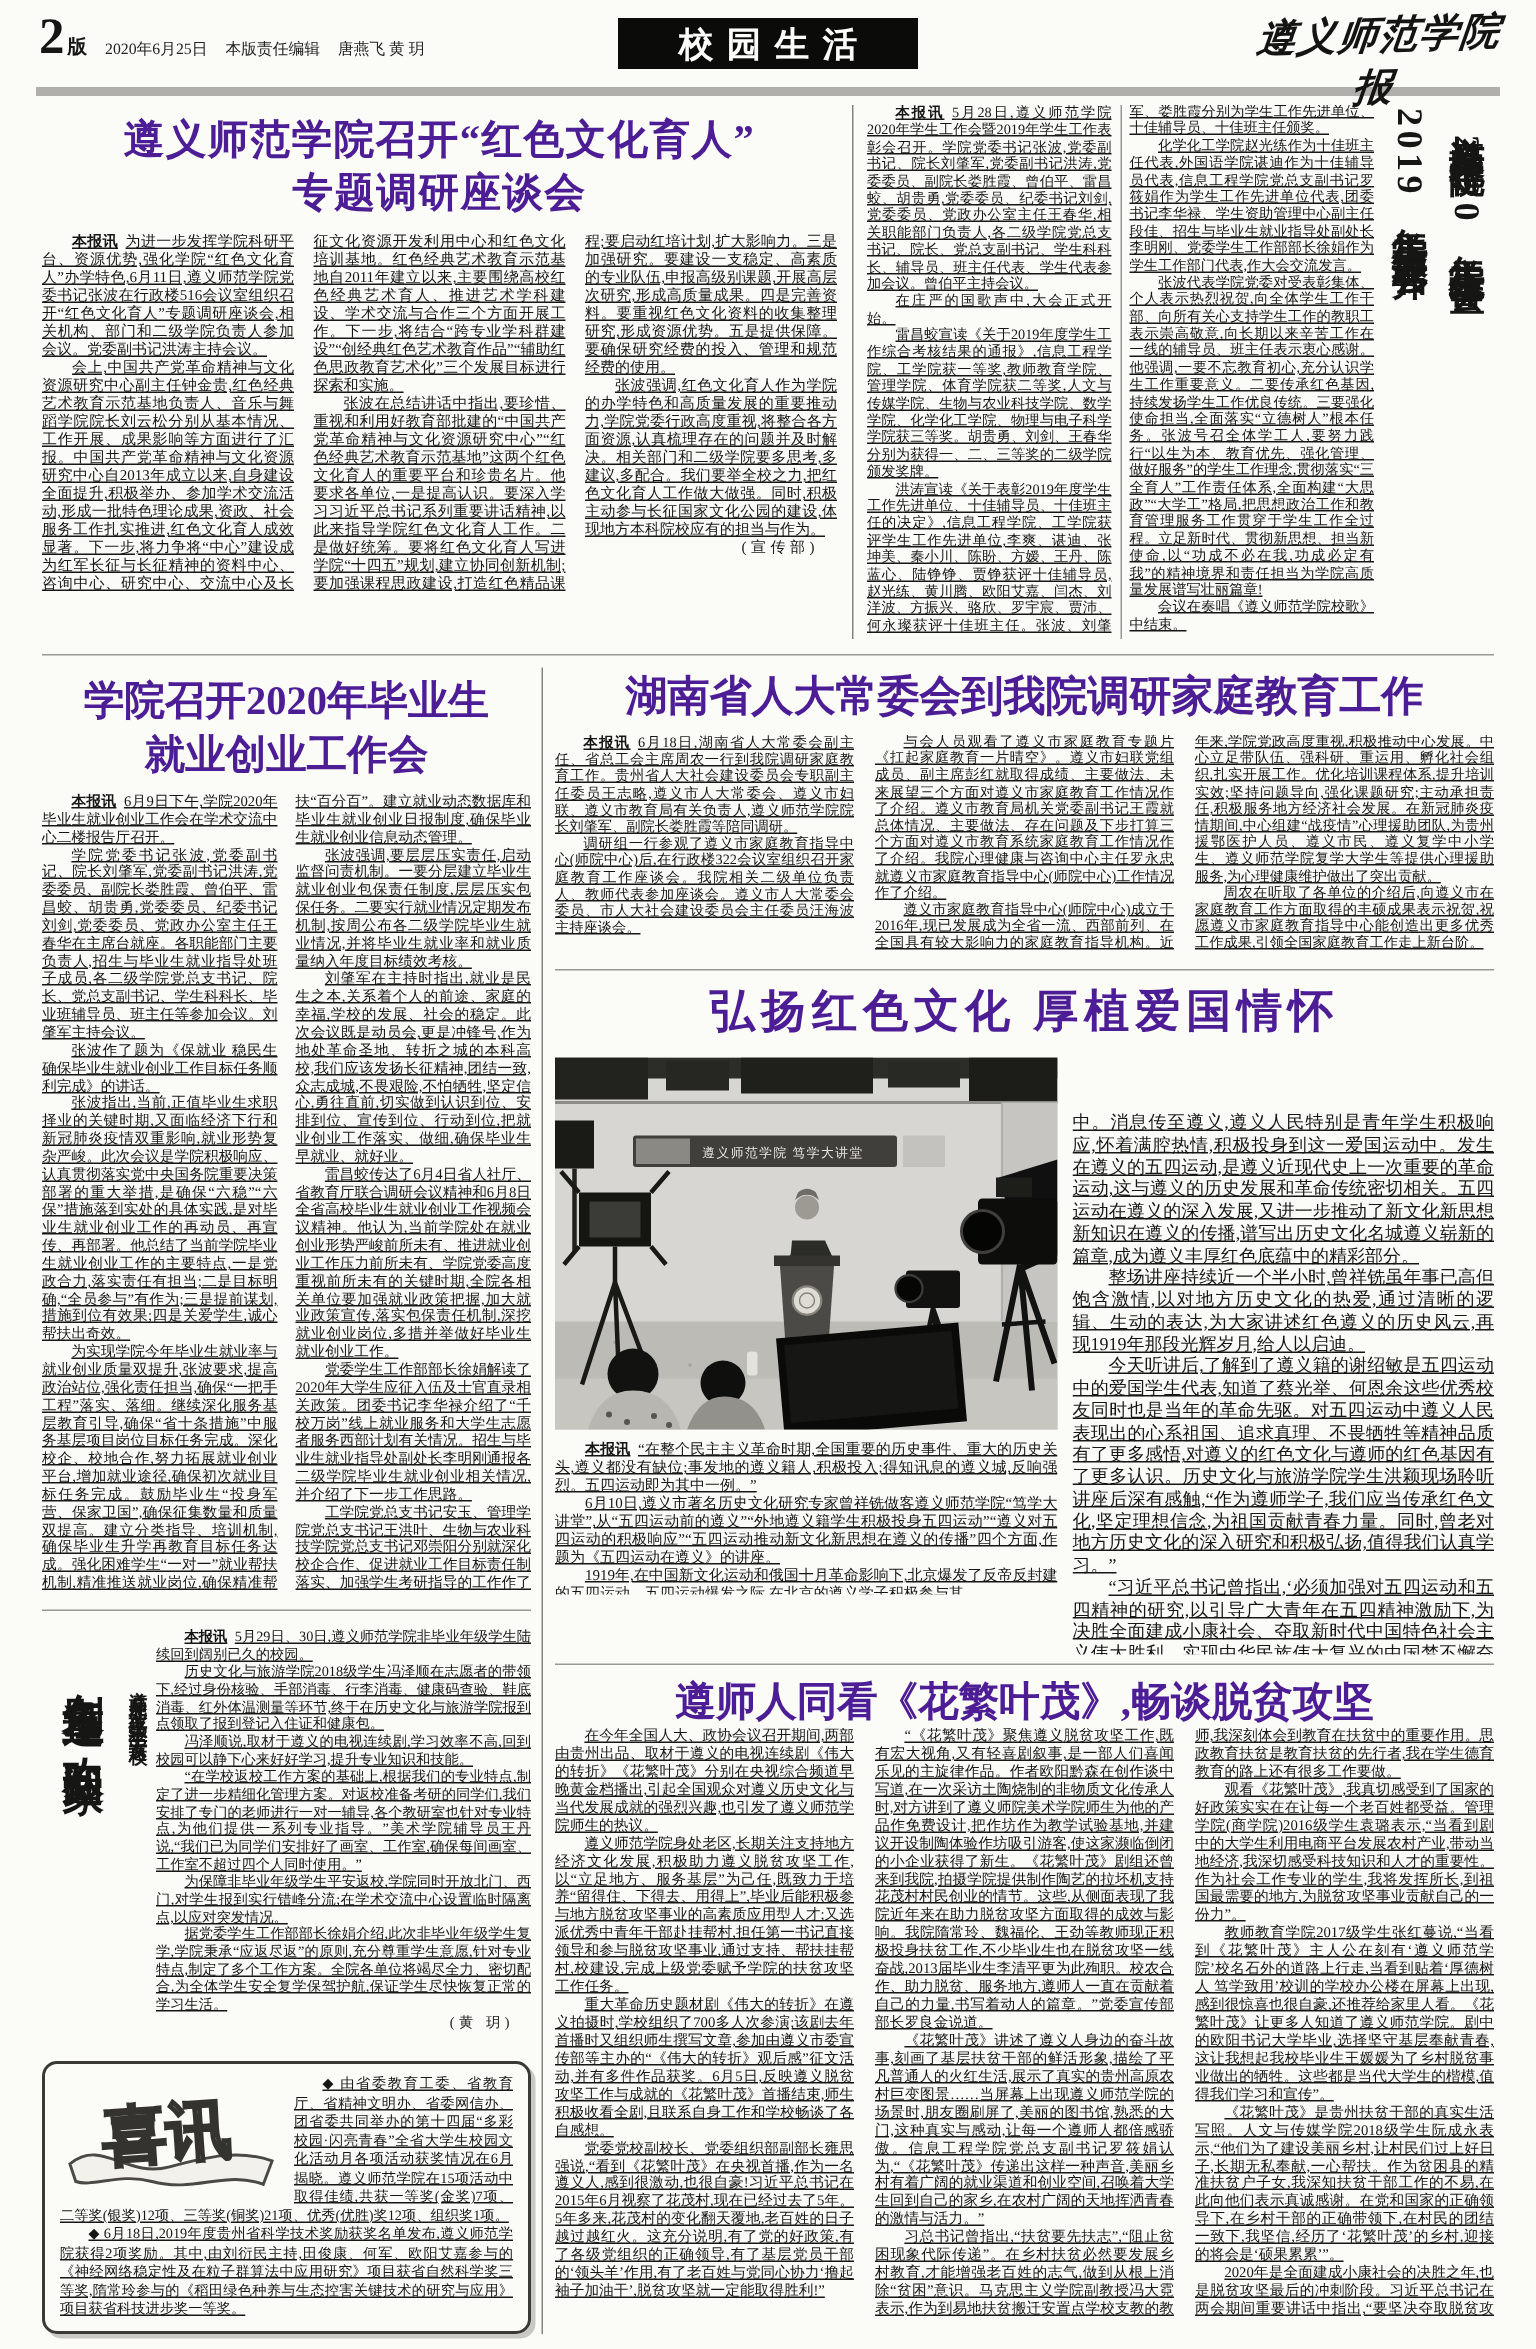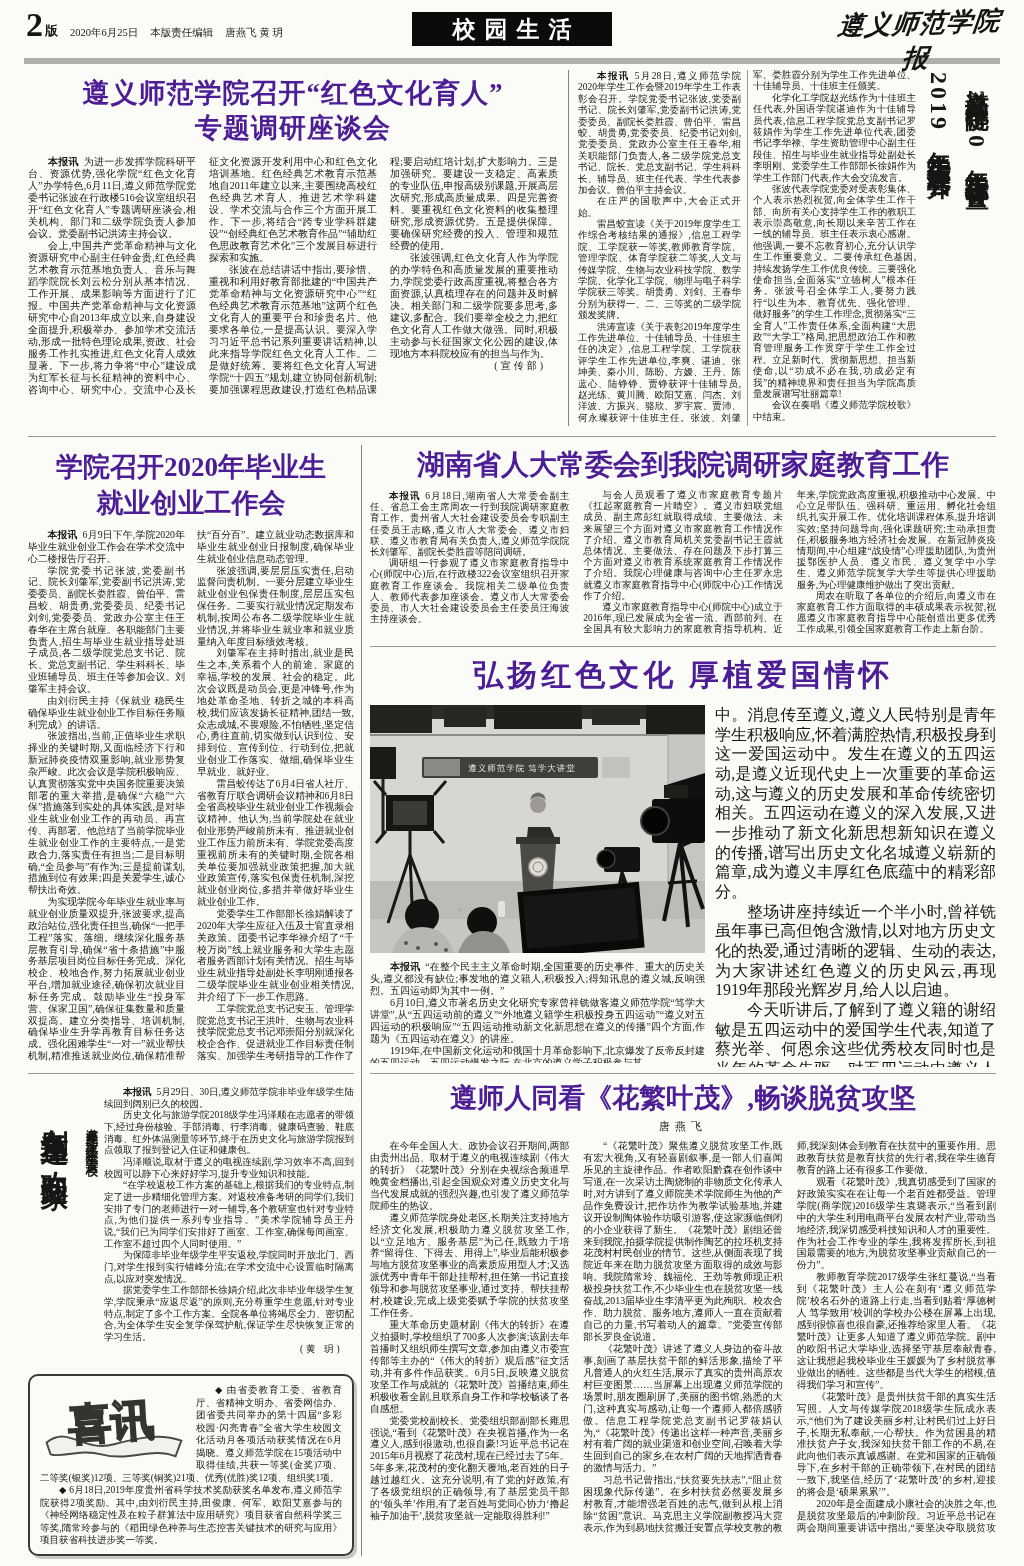--- a/index.html
+++ b/index.html
@@ -10,21 +10,21 @@
   .pgnum{font-size:34px;font-weight:800;line-height:30px;}
   .pgban{font-size:13px;font-weight:700;margin-left:2px;}
   .hmeta{font-size:10.5px;margin-left:12px;color:#222;}
   .hdr-left{display:flex;align-items:flex-end;}
   .section-box{position:absolute;left:412px;top:12px;width:200px;height:34px;background:#0b0b0a;color:#fdfdfb;
         font-size:23px;font-weight:700;letter-spacing:9px;text-align:center;line-height:35px;padding-left:9px;box-sizing:border-box;}
   .masthead{position:absolute;right:14px;top:6px;width:185px;text-align:center;font-size:26px;font-weight:800;
         font-style:italic;transform:skewX(-8deg) rotate(-2deg);letter-spacing:1px;color:#141412;}
   .rule-bar{height:6px;background:#b0afac;margin:4px 24px 0;}
   
-  p{margin:0;text-indent:2em;}
+  p{margin:0;text-indent:2em;text-decoration:underline;}
   .cols{text-align:justify;overflow:hidden;}
   .lead-label{font-family:"Liberation Sans","DejaVu Sans",sans-serif;font-weight:700;margin-right:5px;}
   .byline{text-align:right;padding-right:1.2em;letter-spacing:3px;}
   h1,h2{margin:0;text-align:center;font-weight:800;color:#4c1d95;}
   .hrule{border:none;border-top:1px solid #57565299;margin:6px 0;}
   
   .top-band{position:relative;height:360px;margin:6px 28px 0;}
   .a1{position:absolute;left:0;top:6px;width:530px;}
   .a1 h1{font-size:27px;line-height:35px;letter-spacing:1px;}
   .a1 .cols{column-count:3;column-gap:13px;height:272px;font-size:10px;line-height:1.2;margin-top:10px;}
@@ -47,21 +47,21 @@
   .goodnews{margin-top:12px;border:2px solid #3a3936;border-radius:10px;height:162px;padding:8px 10px;
         box-shadow:3px 3px 0 #c9c8c4;overflow:hidden;font-size:9.5px;line-height:1.32;text-align:justify;}
   .gn-logo{float:left;width:148px;height:84px;margin:0 8px 2px 0;}
   .a4 h2{font-size:28px;line-height:36px;margin-top:2px;}
   .a4 .cols{column-count:3;column-gap:14px;height:150px;font-size:9.5px;line-height:1.18;margin-top:7px;}
   .a5 h2{font-size:30px;line-height:40px;letter-spacing:4px;margin:8px 0 10px;}
   .a5-body{display:flex;gap:10px;}
   .a5-left{width:335px;}
   .photo{display:block;width:335px;height:248px;background:#d7d6d2;}
   .a5-lead{margin-top:8px;font-size:10px;line-height:1.2;height:102px;overflow:hidden;text-align:justify;}
-  .a5-right{flex:1;font-size:16px;line-height:1.23;height:362px;overflow:hidden;text-align:justify;}
+  .a5-right{flex:1;font-size:12px;line-height:1.23;height:362px;overflow:hidden;text-align:justify;margin-top:36px;}
   .a5-right p:first-child{text-indent:0;}
   .a7 h2{font-size:27px;line-height:36px;margin-top:4px;}
   .a7-author{text-align:center;font-size:11px;letter-spacing:5px;margin:3px 0 6px;}
   .a7 .cols{column-count:3;column-gap:14px;height:404px;font-size:9.8px;line-height:1.22;}
 </style>
 </head>
 <body>
 
 <div class="page">
 
@@ -121,21 +121,21 @@
     <div class="left-col">
       <article class="a3">
         <h2>
           <span style="display:block">学院召开2020年毕业生</span>
           <span style="display:block">就业创业工作会</span>
         </h2>
         <div class="cols">
           <p class="lead"><b class="lead-label">本报讯</b><span>6月9日下午,学院2020年毕业生就业创业工作会在学术交流中心二楼报告厅召开。</span></p>
           <div>
               <p>学院党委书记张波,党委副书记、院长刘肇军,党委副书记洪涛,党委委员、副院长娄胜霞、曾伯平、雷昌蛟、胡贵勇,党委委员、纪委书记刘剑,党委委员、党政办公室主任王春华在主席台就座。各职能部门主要负责人,招生与毕业生就业指导处班子成员,各二级学院党总支书记、院长、党总支副书记、学生科科长、毕业班辅导员、班主任等参加会议。刘肇军主持会议。</p>
-              <p>由刘衍民主持《保就业 稳民生 确保毕业生就业创业工作目标任务顺利完成》的讲话。</p>
+              <p>张波作了题为《保就业 稳民生 确保毕业生就业创业工作目标任务顺利完成》的讲话。</p>
               <p>张波指出,当前,正值毕业生求职择业的关键时期,又面临经济下行和新冠肺炎疫情双重影响,就业形势复杂严峻。此次会议是学院积极响应、认真贯彻落实党中央国务院重要决策部署的重大举措,是确保“六稳”“六保”措施落到实处的具体实践,是对毕业生就业创业工作的再动员、再宣传、再部署。他总结了当前学院毕业生就业创业工作的主要特点,一是党政合力,落实责任有担当;二是目标明确,“全员参与”有作为;三是提前谋划,措施到位有效果;四是关爱学生,诚心帮扶出奇效。</p>
               <p>为实现学院今年毕业生就业率与就业创业质量双提升,张波要求,提高政治站位,强化责任担当,确保“一把手工程”落实、落细。继续深化服务基层教育引导,确保“省十条措施”中服务基层项目岗位目标任务完成。深化校企、校地合作,努力拓展就业创业平台,增加就业途径,确保初次就业目标任务完成。鼓励毕业生“投身军营、保家卫国”,确保征集数量和质量双提高。建立分类指导、培训机制,确保毕业生升学再教育目标任务达成。强化困难学生“一对一”就业帮扶机制,精准推送就业岗位,确保精准帮扶“百分百”。建立就业动态数据库和毕业生就业创业日报制度,确保毕业生就业创业信息动态管理。</p>
               <p>张波强调,要层层压实责任,启动监督问责机制。一要分层建立毕业生就业创业包保责任制度,层层压实包保任务。二要实行就业情况定期发布机制,按周公布各二级学院毕业生就业情况,并将毕业生就业率和就业质量纳入年度目标绩效考核。</p>
               <p>刘肇军在主持时指出,就业是民生之本,关系着个人的前途、家庭的幸福,学校的发展、社会的稳定。此次会议既是动员会,更是冲锋号,作为地处革命圣地、转折之城的本科高校,我们应该发扬长征精神,团结一致,众志成城,不畏艰险,不怕牺牲,坚定信心,勇往直前,切实做到认识到位、安排到位、宣传到位、行动到位,把就业创业工作落实、做细,确保毕业生早就业、就好业。</p>
               <p>雷昌蛟传达了6月4日省人社厅、省教育厅联合调研会议精神和6月8日全省高校毕业生就业创业工作视频会议精神。他认为,当前学院处在就业创业形势严峻前所未有、推进就业创业工作压力前所未有、学院党委高度重视前所未有的关键时期,全院各相关单位要加强就业政策把握,加大就业政策宣传,落实包保责任机制,深挖就业创业岗位,多措并举做好毕业生就业创业工作。</p>
               <p>党委学生工作部部长徐娟解读了2020年大学生应征入伍及士官直录相关政策。团委书记李华禄介绍了“千校万岗”线上就业服务和大学生志愿者服务西部计划有关情况。招生与毕业生就业指导处副处长李明刚通报各二级学院毕业生就业创业相关情况,并介绍了下一步工作思路。</p>
               <p>工学院党总支书记安玉、管理学院党总支书记王洪叶、生物与农业科技学院党总支书记邓崇阳分别就深化校企合作、促进就业工作目标责任制落实、加强学生考研指导的工作作了经验交流发言。各二级学院代表作了表态发言。</p>
             </div>
 
         </div>
@@ -272,21 +272,20 @@
                 <p>红色文化的传承、弘扬和研究,是我院的办学特色,也是我院长抓不懈的工作。本期“笃学大讲堂”除选派学生代表到场聆听外,仍沿用线上播出的方式,于本月中旬上线遵师官网、官微、易班等平台,让更多师生观看。</p>
               </div>
 
           </div>
         </div>
       </article>
       <hr class="hrule">
 
       <article class="a7">
         <h2>遵师人同看《花繁叶茂》,畅谈脱贫攻坚</h2>
-        <div class="a7-author">唐燕飞</div>
         <div class="cols">
           <div>
               <p>在今年全国人大、政协会议召开期间,两部由贵州出品、取材于遵义的电视连续剧《伟大的转折》《花繁叶茂》分别在央视综合频道早晚黄金档播出,引起全国观众对遵义历史文化与当代发展成就的强烈兴趣,也引发了遵义师范学院师生的热议。</p>
               <p>遵义师范学院身处老区,长期关注支持地方经济文化发展,积极助力遵义脱贫攻坚工作,以“立足地方、服务基层”为己任,既致力于培养“留得住、下得去、用得上”,毕业后能积极参与地方脱贫攻坚事业的高素质应用型人才;又选派优秀中青年干部赴挂帮村,担任第一书记直接领导和参与脱贫攻坚事业,通过支持、帮扶挂帮村,校建设,完成上级党委赋予学院的扶贫攻坚工作任务。</p>
               <p>重大革命历史题材剧《伟大的转折》在遵义拍摄时,学校组织了700多人次参演;该剧去年首播时又组织师生撰写文章,参加由遵义市委宣传部等主办的“《伟大的转折》观后感”征文活动,并有多件作品获奖。6月5日,反映遵义脱贫攻坚工作与成就的《花繁叶茂》首播结束,师生积极收看全剧,且联系自身工作和学校畅谈了各自感想。</p>
               <p>党委党校副校长、党委组织部副部长雍思强说,“看到《花繁叶茂》在央视首播,作为一名遵义人,感到很激动,也很自豪!习近平总书记在2015年6月视察了花茂村,现在已经过去了5年。5年多来,花茂村的变化翻天覆地,老百姓的日子越过越红火。这充分说明,有了党的好政策,有了各级党组织的正确领导,有了基层党员干部的‘领头羊’作用,有了老百姓与党同心协力‘撸起袖子加油干’,脱贫攻坚就一定能取得胜利!”</p>
               <p>“《花繁叶茂》聚焦遵义脱贫攻坚工作,既有宏大视角,又有轻喜剧叙事,是一部人们喜闻乐见的主旋律作品。作者欧阳黔森在创作谈中写道,在一次采访土陶烧制的非物质文化传承人时,对方讲到了遵义师院美术学院师生为他的产品作免费设计,把作坊作为教学试验基地,并建议开设制陶体验作坊吸引游客,使这家濒临倒闭的小企业获得了新生。《花繁叶茂》剧组还曾来到我院,拍摄学院提供制作陶艺的拉坯机支持花茂村村民创业的情节。这些,从侧面表现了我院近年来在助力脱贫攻坚方面取得的成效与影响。我院隋常玲、魏福伦、王劲等教师现正积极投身扶贫工作,不少毕业生也在脱贫攻坚一线奋战,2013届毕业生李清平更为此殉职。校农合作、助力脱贫、服务地方,遵师人一直在贡献着自己的力量,书写着动人的篇章。”党委宣传部部长罗良金说道。</p>
               <p>《花繁叶茂》讲述了遵义人身边的奋斗故事,刻画了基层扶贫干部的鲜活形象,描绘了平凡普通人的火红生活,展示了真实的贵州高原农村巨变图景……当屏幕上出现遵义师范学院的场景时,朋友圈刷屏了,美丽的图书馆,熟悉的大门,这种真实与感动,让每一个遵师人都倍感骄傲。信息工程学院党总支副书记罗筱娟认为,“《花繁叶茂》传递出这样一种声音,美丽乡村有着广阔的就业渠道和创业空间,召唤着大学生回到自己的家乡,在农村广阔的天地挥洒青春的激情与活力。”</p>
               <p>习总书记曾指出,“扶贫要先扶志”,“阻止贫困现象代际传递”。在乡村扶贫必然要发展乡村教育,才能增强老百姓的志气,做到从根上消除“贫困”意识。马克思主义学院副教授冯大霓表示,作为到易地扶贫搬迁安置点学校支教的教师,我深刻体会到教育在扶贫中的重要作用。思政教育扶贫是教育扶贫的先行者,我在学生德育教育的路上还有很多工作要做。</p>
               <p>观看《花繁叶茂》,我真切感受到了国家的好政策实实在在让每一个老百姓都受益。管理学院(商学院)2016级学生袁璐表示,“当看到剧中的大学生利用电商平台发展农村产业,带动当地经济,我深切感受科技知识和人才的重要性。作为社会工作专业的学生,我将发挥所长,到祖国最需要的地方,为脱贫攻坚事业贡献自己的一份力”。</p>

